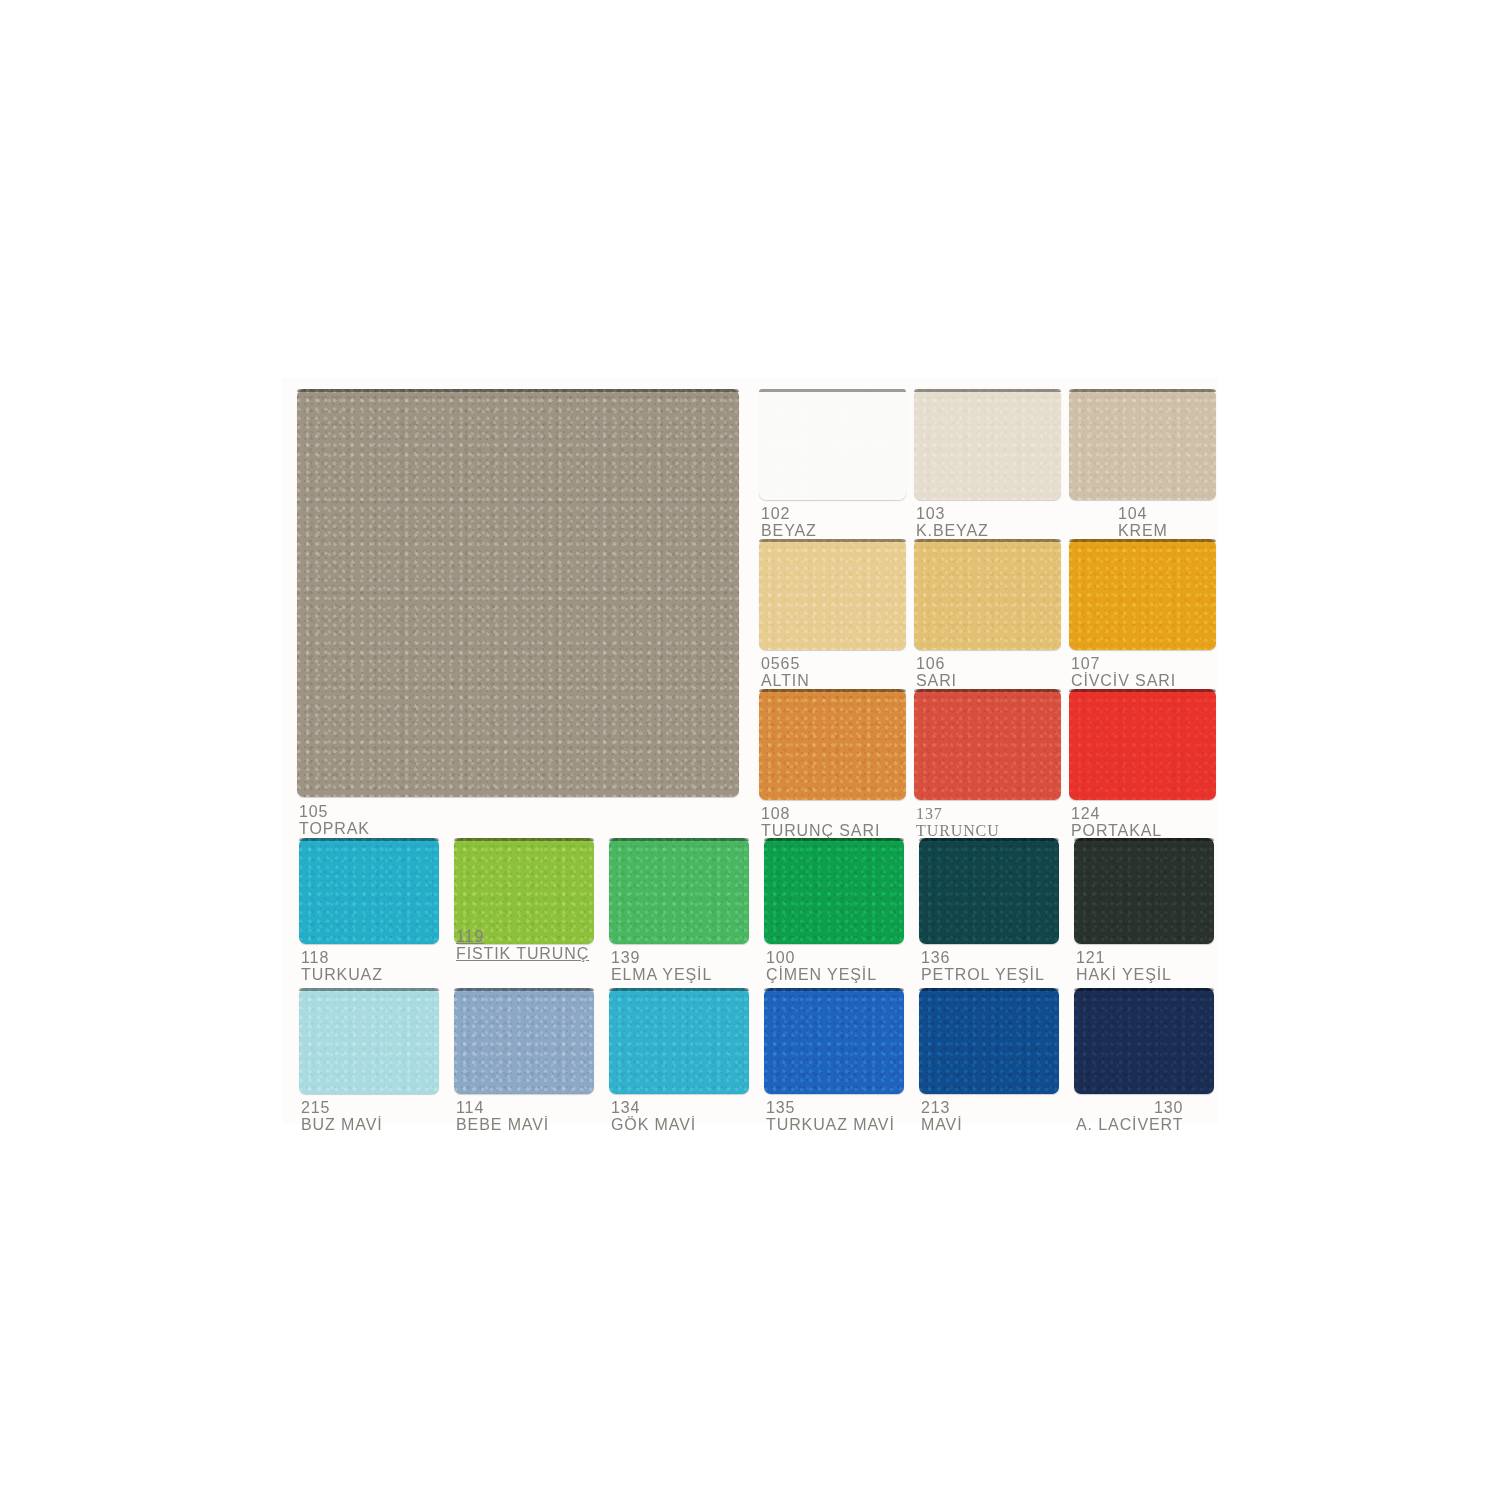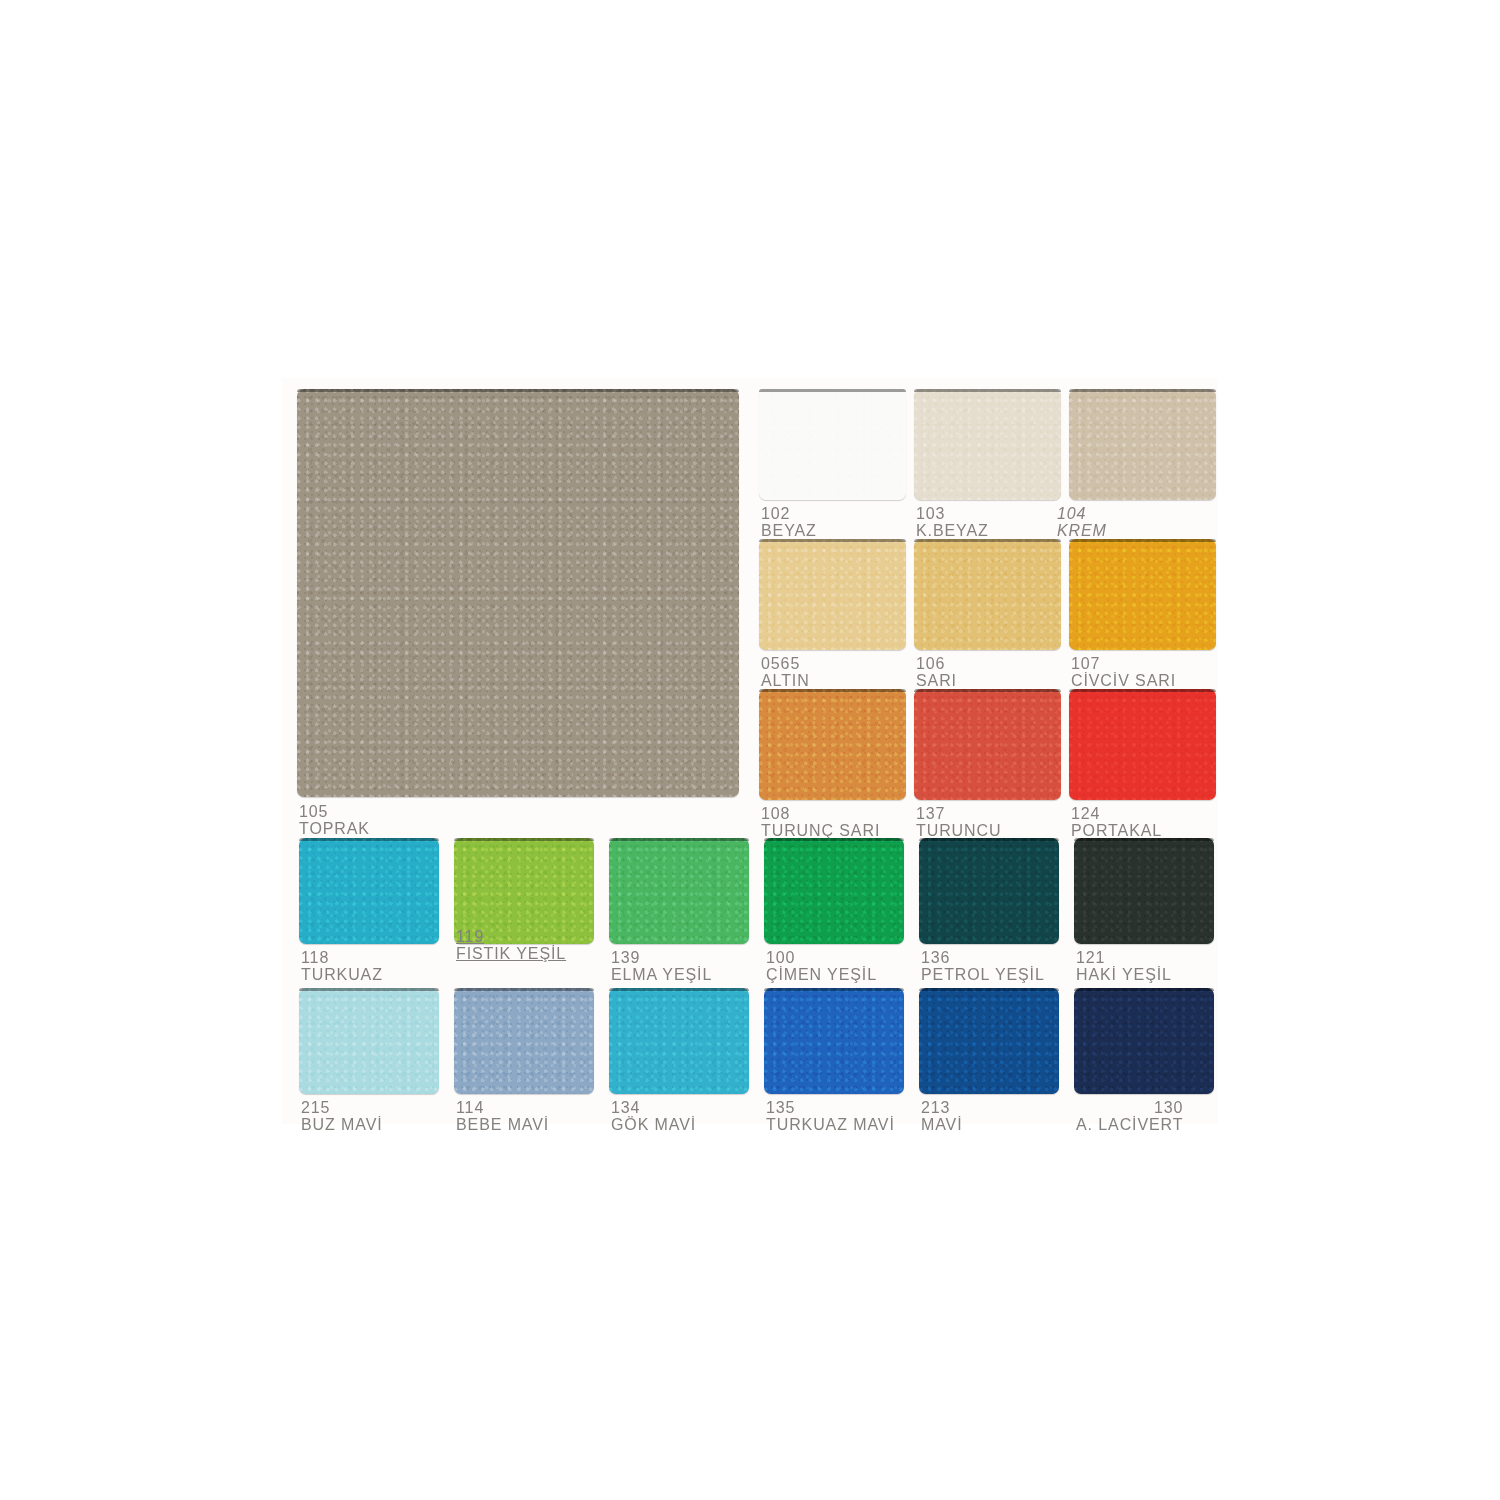--- a/index.html
+++ b/index.html
@@ -111,21 +111,21 @@
       <span class="topedge"></span>
     </div>
     <div class="label" style="left: 634px; top: 127px;">
       <span class="code">103</span>
       <span class="name">K.BEYAZ</span>
     </div>
     <div class="chip grid3-chip" style="left: 787px; top: 11px; width: 147px; height: 111px; background: rgb(207, 192, 169);">
       <span class="skin"></span>
       <span class="topedge"></span>
     </div>
-    <div class="label" style="left: 775px; top: 127px; font-style: italic;">
+    <div class="label" style="left: 836px; top: 127px;">
       <span class="code">104</span>
       <span class="name">KREM</span>
     </div>
     <div class="chip grid3-chip" style="left: 477px; top: 161px; width: 147px; height: 111px; background: rgb(232, 205, 146);">
       <span class="skin"></span>
       <span class="topedge"></span>
     </div>
     <div class="label" style="left: 479px; top: 277px;">
       <span class="code">0565</span>
       <span class="name">ALTIN</span>
@@ -151,21 +151,21 @@
       <span class="topedge"></span>
     </div>
     <div class="label" style="left: 479px; top: 427px;">
       <span class="code">108</span>
       <span class="name">TURUNÇ SARI</span>
     </div>
     <div class="chip grid3-chip" style="left: 632px; top: 311px; width: 147px; height: 111px; background: rgb(215, 80, 63);">
       <span class="skin"></span>
       <span class="topedge"></span>
     </div>
-    <div class="label" style="left: 634px; top: 427px;">
+    <div class="label" style="left: 634px; top: 427px; font-family: Liberation Serif, serif;">
       <span class="code">137</span>
       <span class="name">TURUNCU</span>
     </div>
     <div class="chip grid3-chip" style="left: 787px; top: 311px; width: 147px; height: 111px; background: rgb(232, 51, 44);">
       <span class="skin"></span>
       <span class="topedge"></span>
     </div>
     <div class="label" style="left: 789px; top: 427px;">
       <span class="code">124</span>
       <span class="name">PORTAKAL</span>
@@ -177,21 +177,21 @@
     <div class="label" style="left: 19px; top: 571px;">
       <span class="code">118</span>
       <span class="name">TURKUAZ</span>
     </div>
     <div class="chip grid6-chip" style="left: 172px; top: 460px; width: 140px; height: 106px; background: rgb(140, 192, 61);">
       <span class="skin"></span>
       <span class="topedge"></span>
     </div>
     <div class="label" style="left: 174px; top: 550px; text-decoration: underline;">
       <span class="code">119</span>
-      <span class="name">FISTIK YEŞİL</span>
+      <span class="name">FISTIK TURUNÇ</span>
     </div>
     <div class="chip grid6-chip" style="left: 327px; top: 460px; width: 140px; height: 106px; background: rgb(75, 182, 98);">
       <span class="skin"></span>
       <span class="topedge"></span>
     </div>
     <div class="label" style="left: 329px; top: 571px;">
       <span class="code">139</span>
       <span class="name">ELMA YEŞİL</span>
     </div>
     <div class="chip grid6-chip" style="left: 482px; top: 460px; width: 140px; height: 106px; background: rgb(15, 158, 75);">

